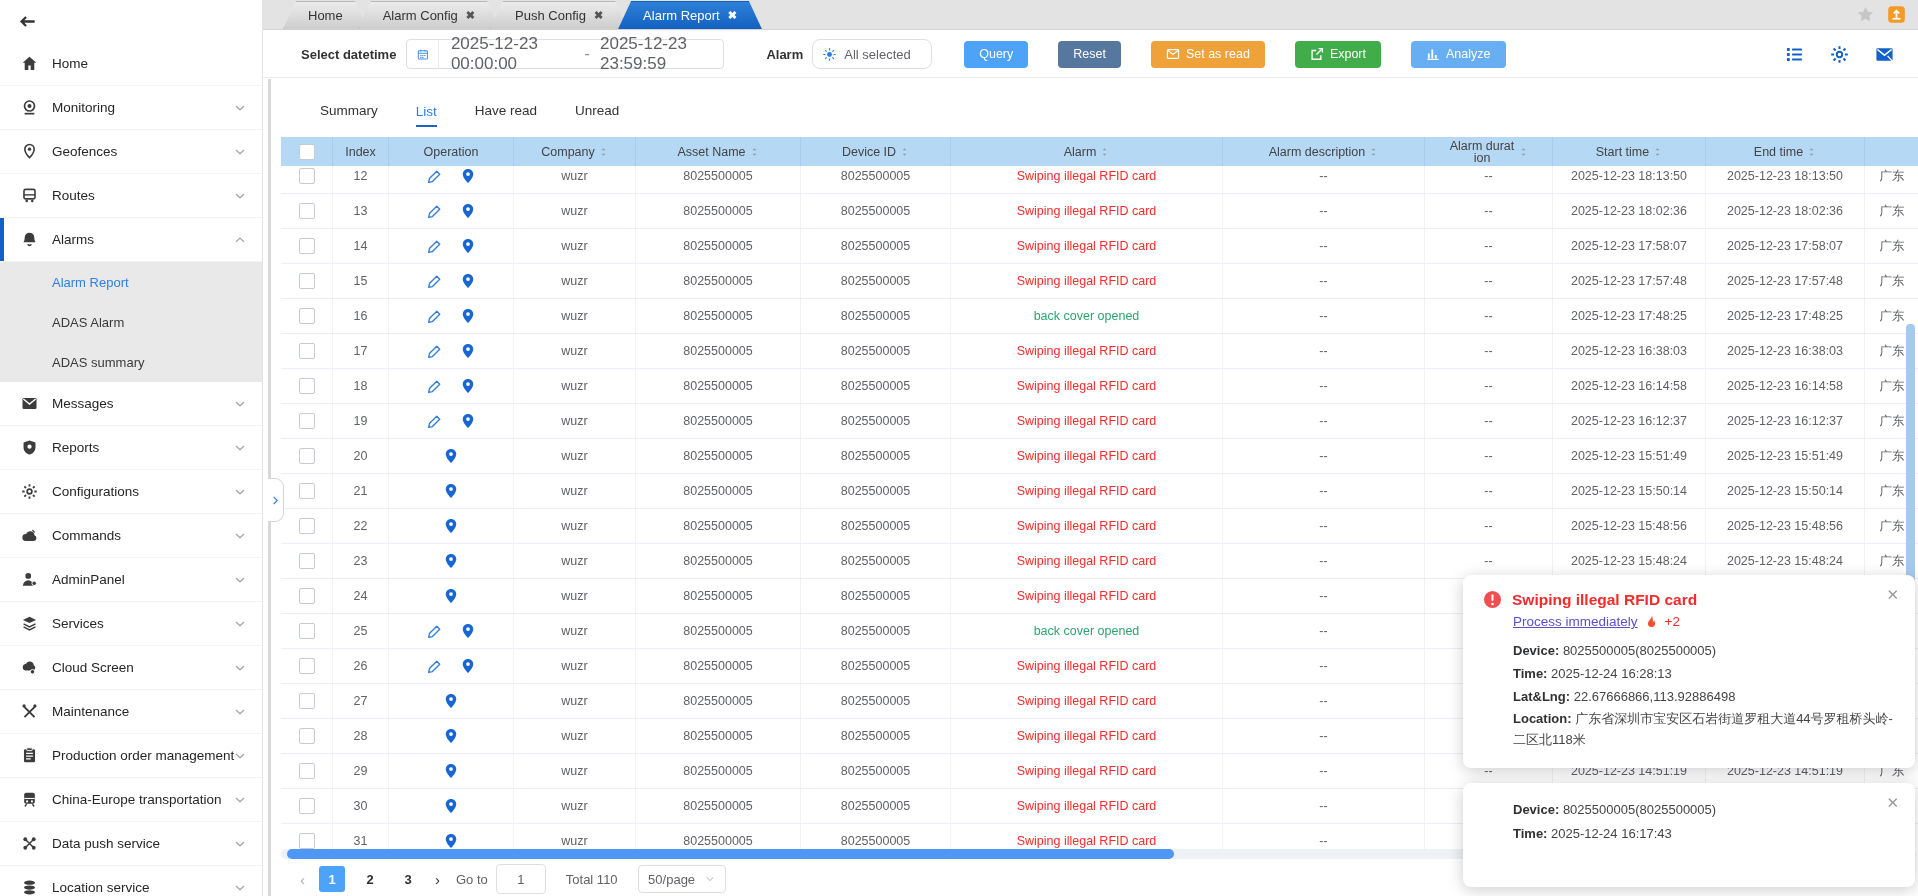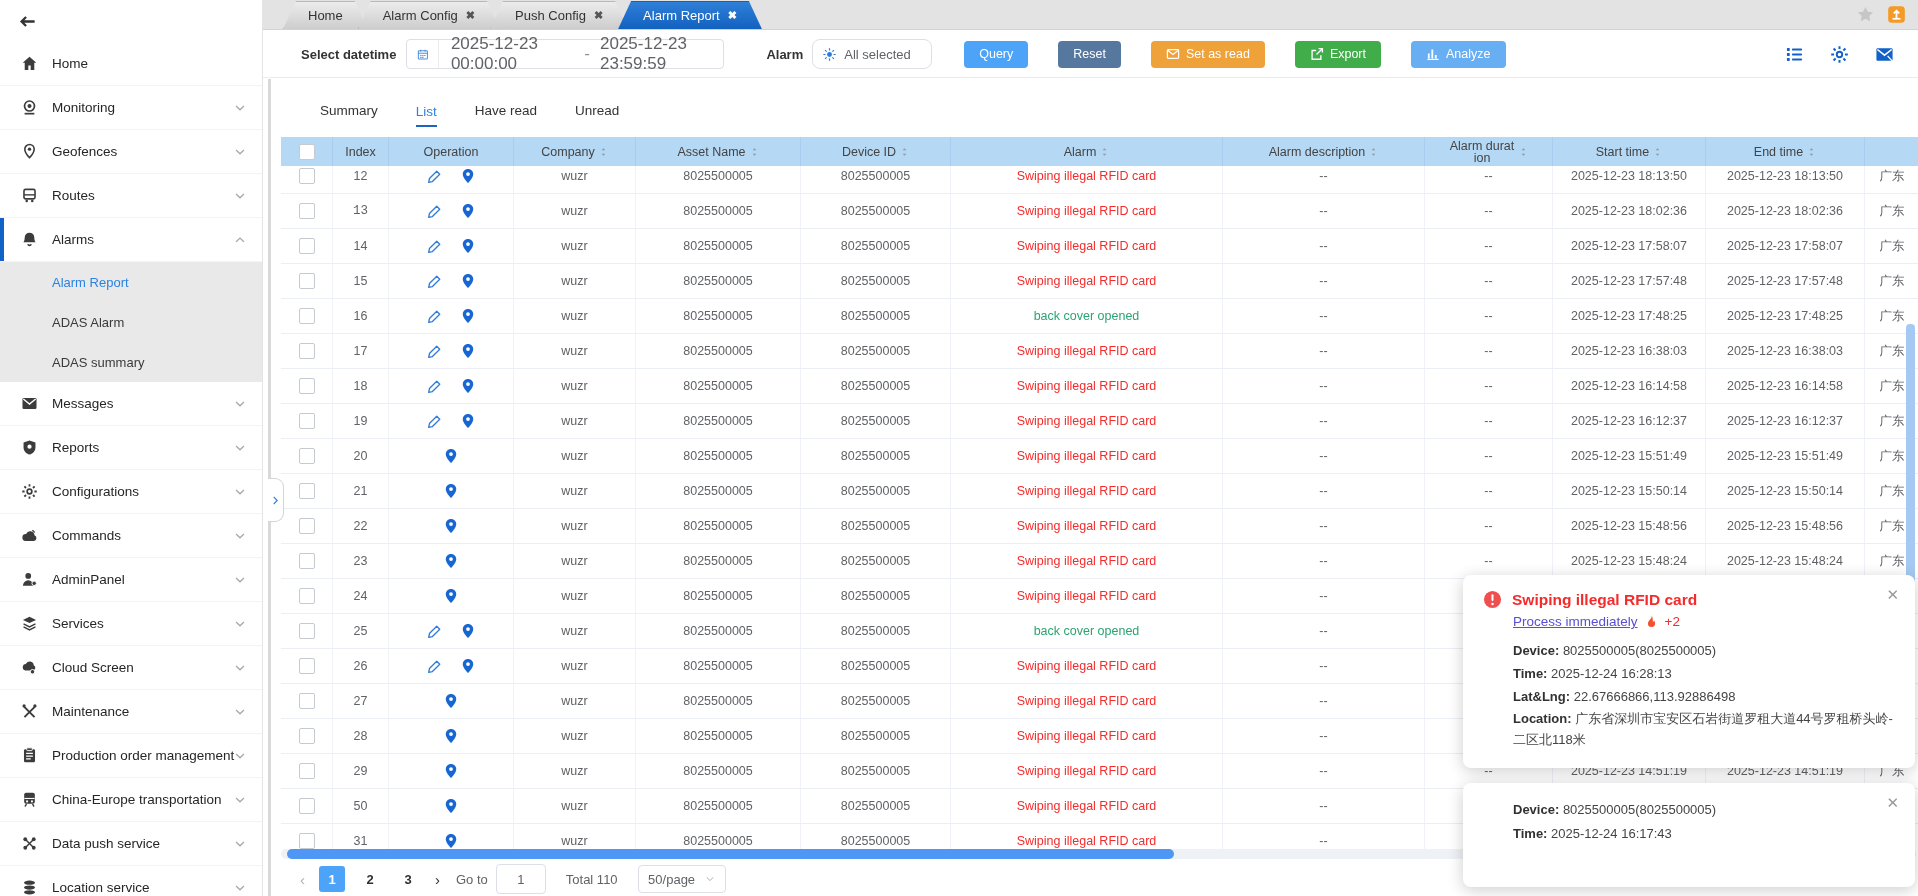--- a/index.html
+++ b/index.html
@@ -559,21 +559,21 @@
           <div class="td" style="width: 202px;">--</div>
           <div class="td" style="width: 128px;">--</div>
           <div class="td" style="width: 153px;">2025-12-23 18:13:50</div>
           <div class="td" style="width: 159px;">2025-12-23 18:13:50</div>
           <div class="td" style="width: 55px;">广东</div>
         </div>
         <div class="tr">
           <div class="td" style="width: 52px;">
             <span class="cb"></span>
           </div>
-          <div class="td" style="width: 56px; font-family: Liberation Mono, monospace;">13</div>
+          <div class="td" style="width: 56px;">13</div>
           <div class="td" style="width: 125px;">
             <span class="ops">
               <svg class="ic op-ic op-edit" viewBox="0 0 16 16">
                 <path d="m10.4 2.4 3.2 3.2-7.8 7.8-4 .8.8-4Z" fill="none" stroke="currentColor" stroke-width="1.4" stroke-linejoin="round"></path>
               </svg>
               <svg class="ic op-ic op-pin" viewBox="0 0 16 16">
                 <path d="M8 1.1C5.1 1.1 2.8 3.3 2.8 6.2 2.8 9.9 8 15 8 15s5.2-5.1 5.2-8.8C13.2 3.3 10.9 1.1 8 1.1Z" fill="currentColor"></path>
                 <circle cx="8" cy="6.1" r="1.9" fill="#fff"></circle>
               </svg>
             </span>
@@ -977,21 +977,21 @@
           <div class="td" style="width: 202px;">--</div>
           <div class="td" style="width: 128px;">--</div>
           <div class="td" style="width: 153px;">2025-12-23 14:51:19</div>
           <div class="td" style="width: 159px;">2025-12-23 14:51:19</div>
           <div class="td" style="width: 55px;">广东</div>
         </div>
         <div class="tr">
           <div class="td" style="width: 52px;">
             <span class="cb"></span>
           </div>
-          <div class="td" style="width: 56px;">50</div>
+          <div class="td" style="width: 56px;">30</div>
           <div class="td" style="width: 125px;">
             <span class="ops">
               <svg class="ic op-ic op-pin" viewBox="0 0 16 16">
                 <path d="M8 1.1C5.1 1.1 2.8 3.3 2.8 6.2 2.8 9.9 8 15 8 15s5.2-5.1 5.2-8.8C13.2 3.3 10.9 1.1 8 1.1Z" fill="currentColor"></path>
                 <circle cx="8" cy="6.1" r="1.9" fill="#fff"></circle>
               </svg>
             </span>
           </div>
           <div class="td" style="width: 122px;">wuzr</div>
           <div class="td" style="width: 165px;">8025500005</div>

